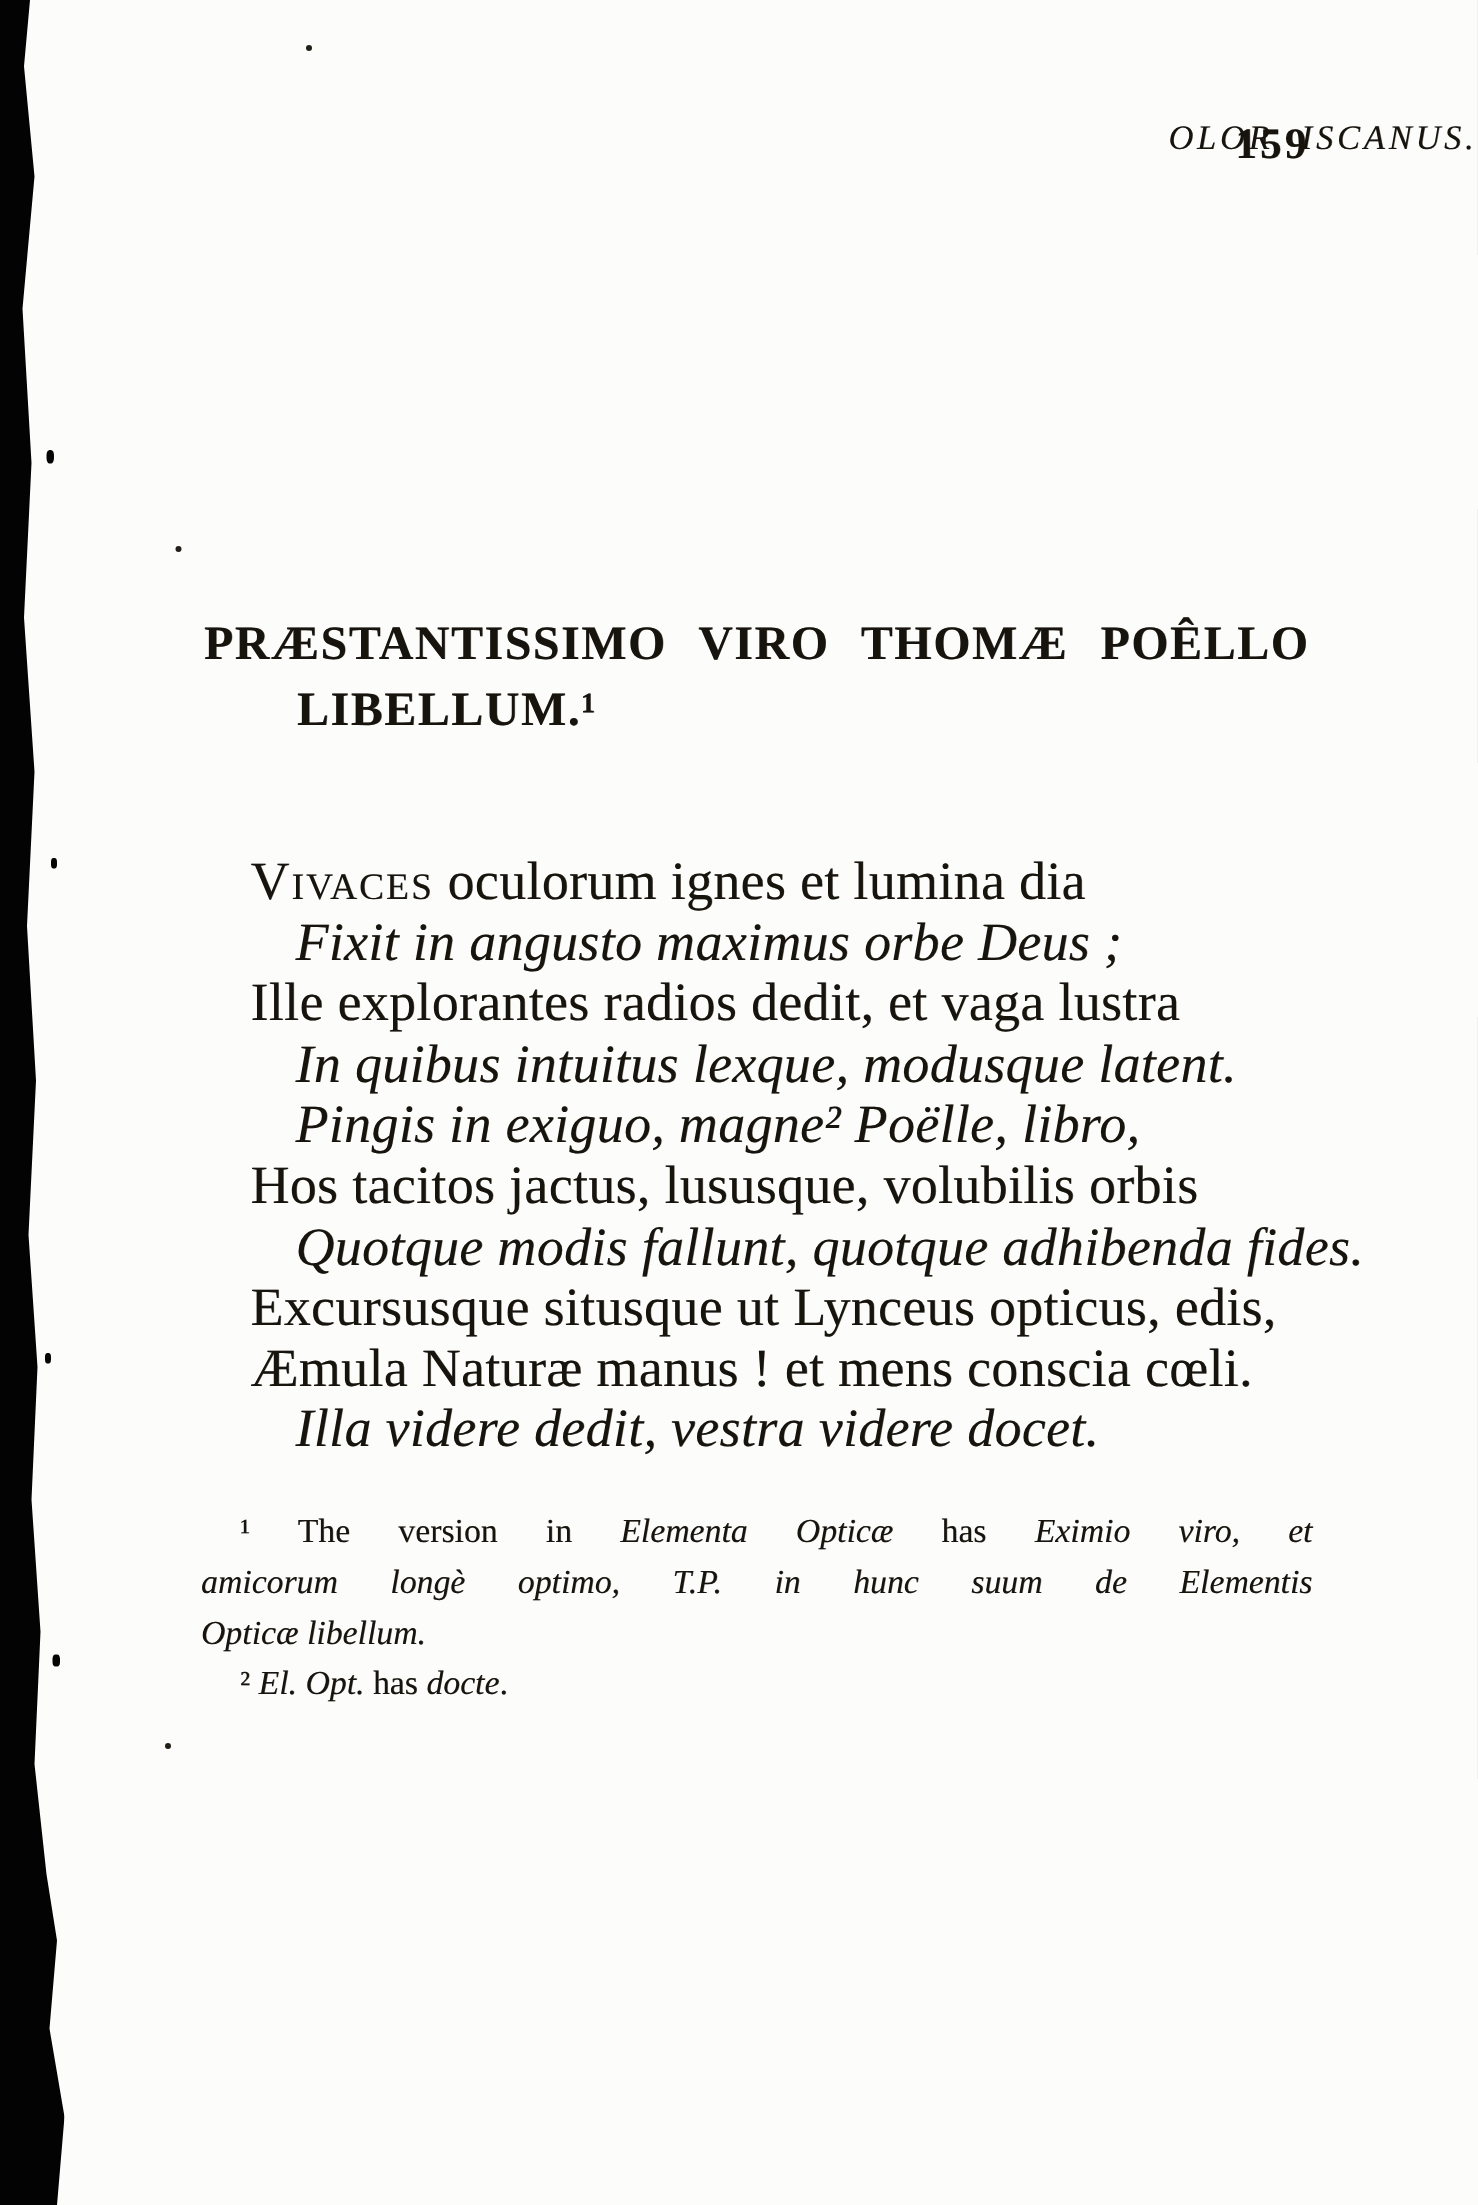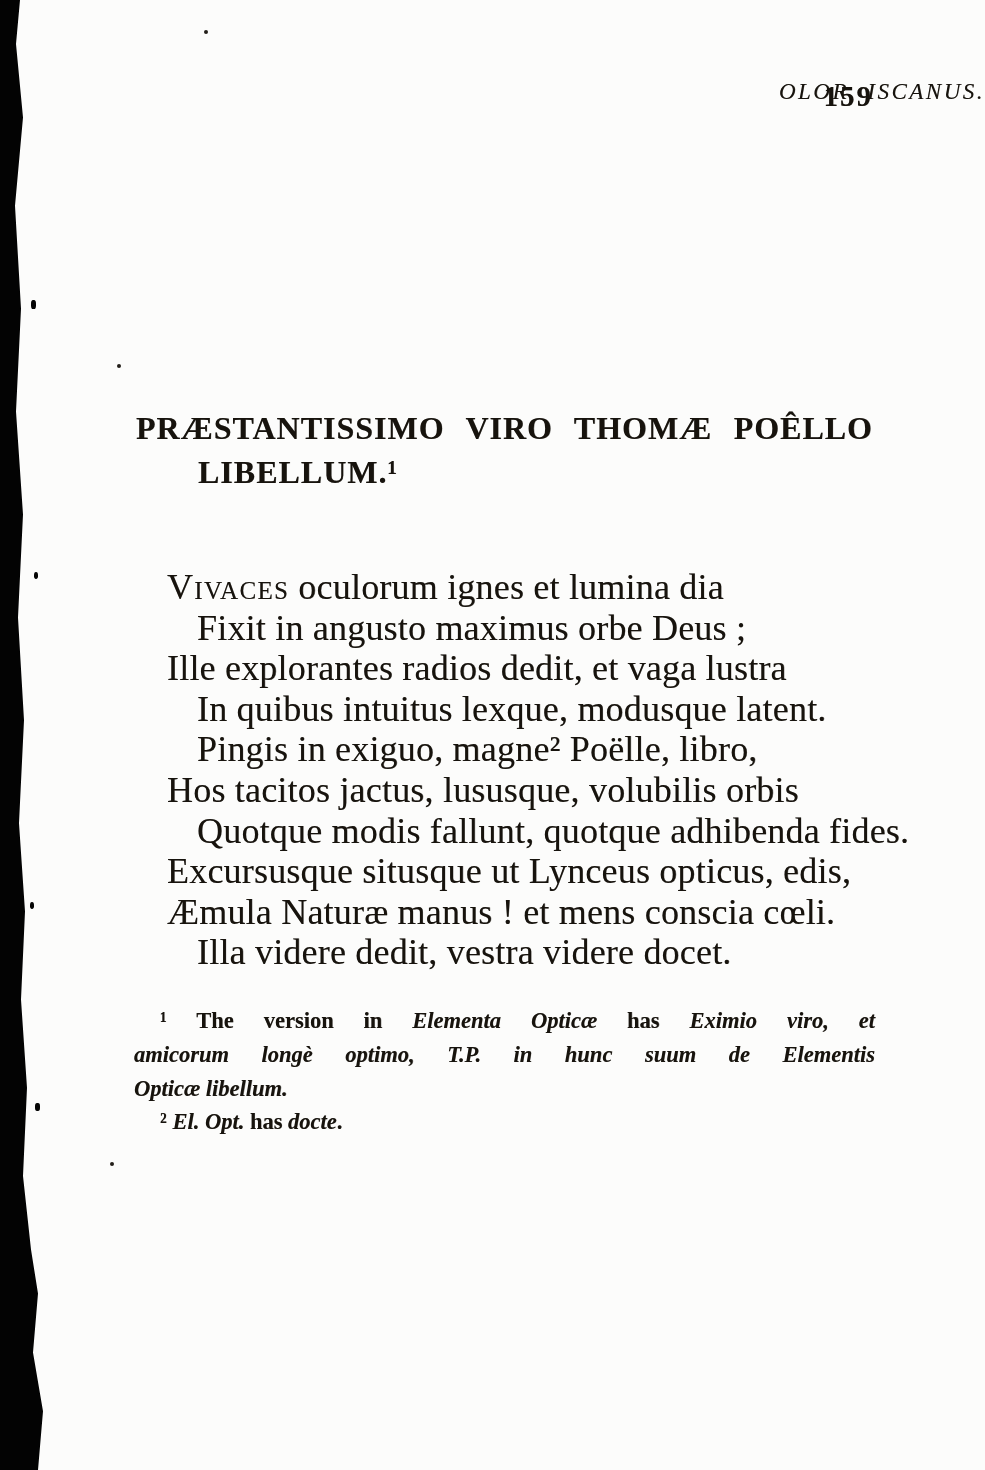--- a/index.html
+++ b/index.html
@@ -73,31 +73,31 @@
 
   
   .poem {
     position: absolute;
     left: 167px; top: 567px;
     font-size: 36px;
     line-height: 40.6px;
     letter-spacing: 0.2px;
     white-space: nowrap;
   }
-  .poem-line.indent { margin-left: 30px; }
+  .poem-line.indent { margin-left: 30px; font-style: italic; }
   .lead { font-variant: small-caps; letter-spacing: 1.3px; }
 
   
   .footnotes {
     position: absolute;
     left: 134px; top: 1004px;
     width: 741px;
     font-size: 22.5px;
     line-height: 33.8px;
-    font-weight: 700;
+    font-weight: 400;
   }
   .fn-line { text-align: justify; text-align-last: justify; }
   .fn-first { text-indent: 26px; }
   .it { font-style: italic; }
 </style>
 </head>
 <body>
 
 <div class="page">
 

